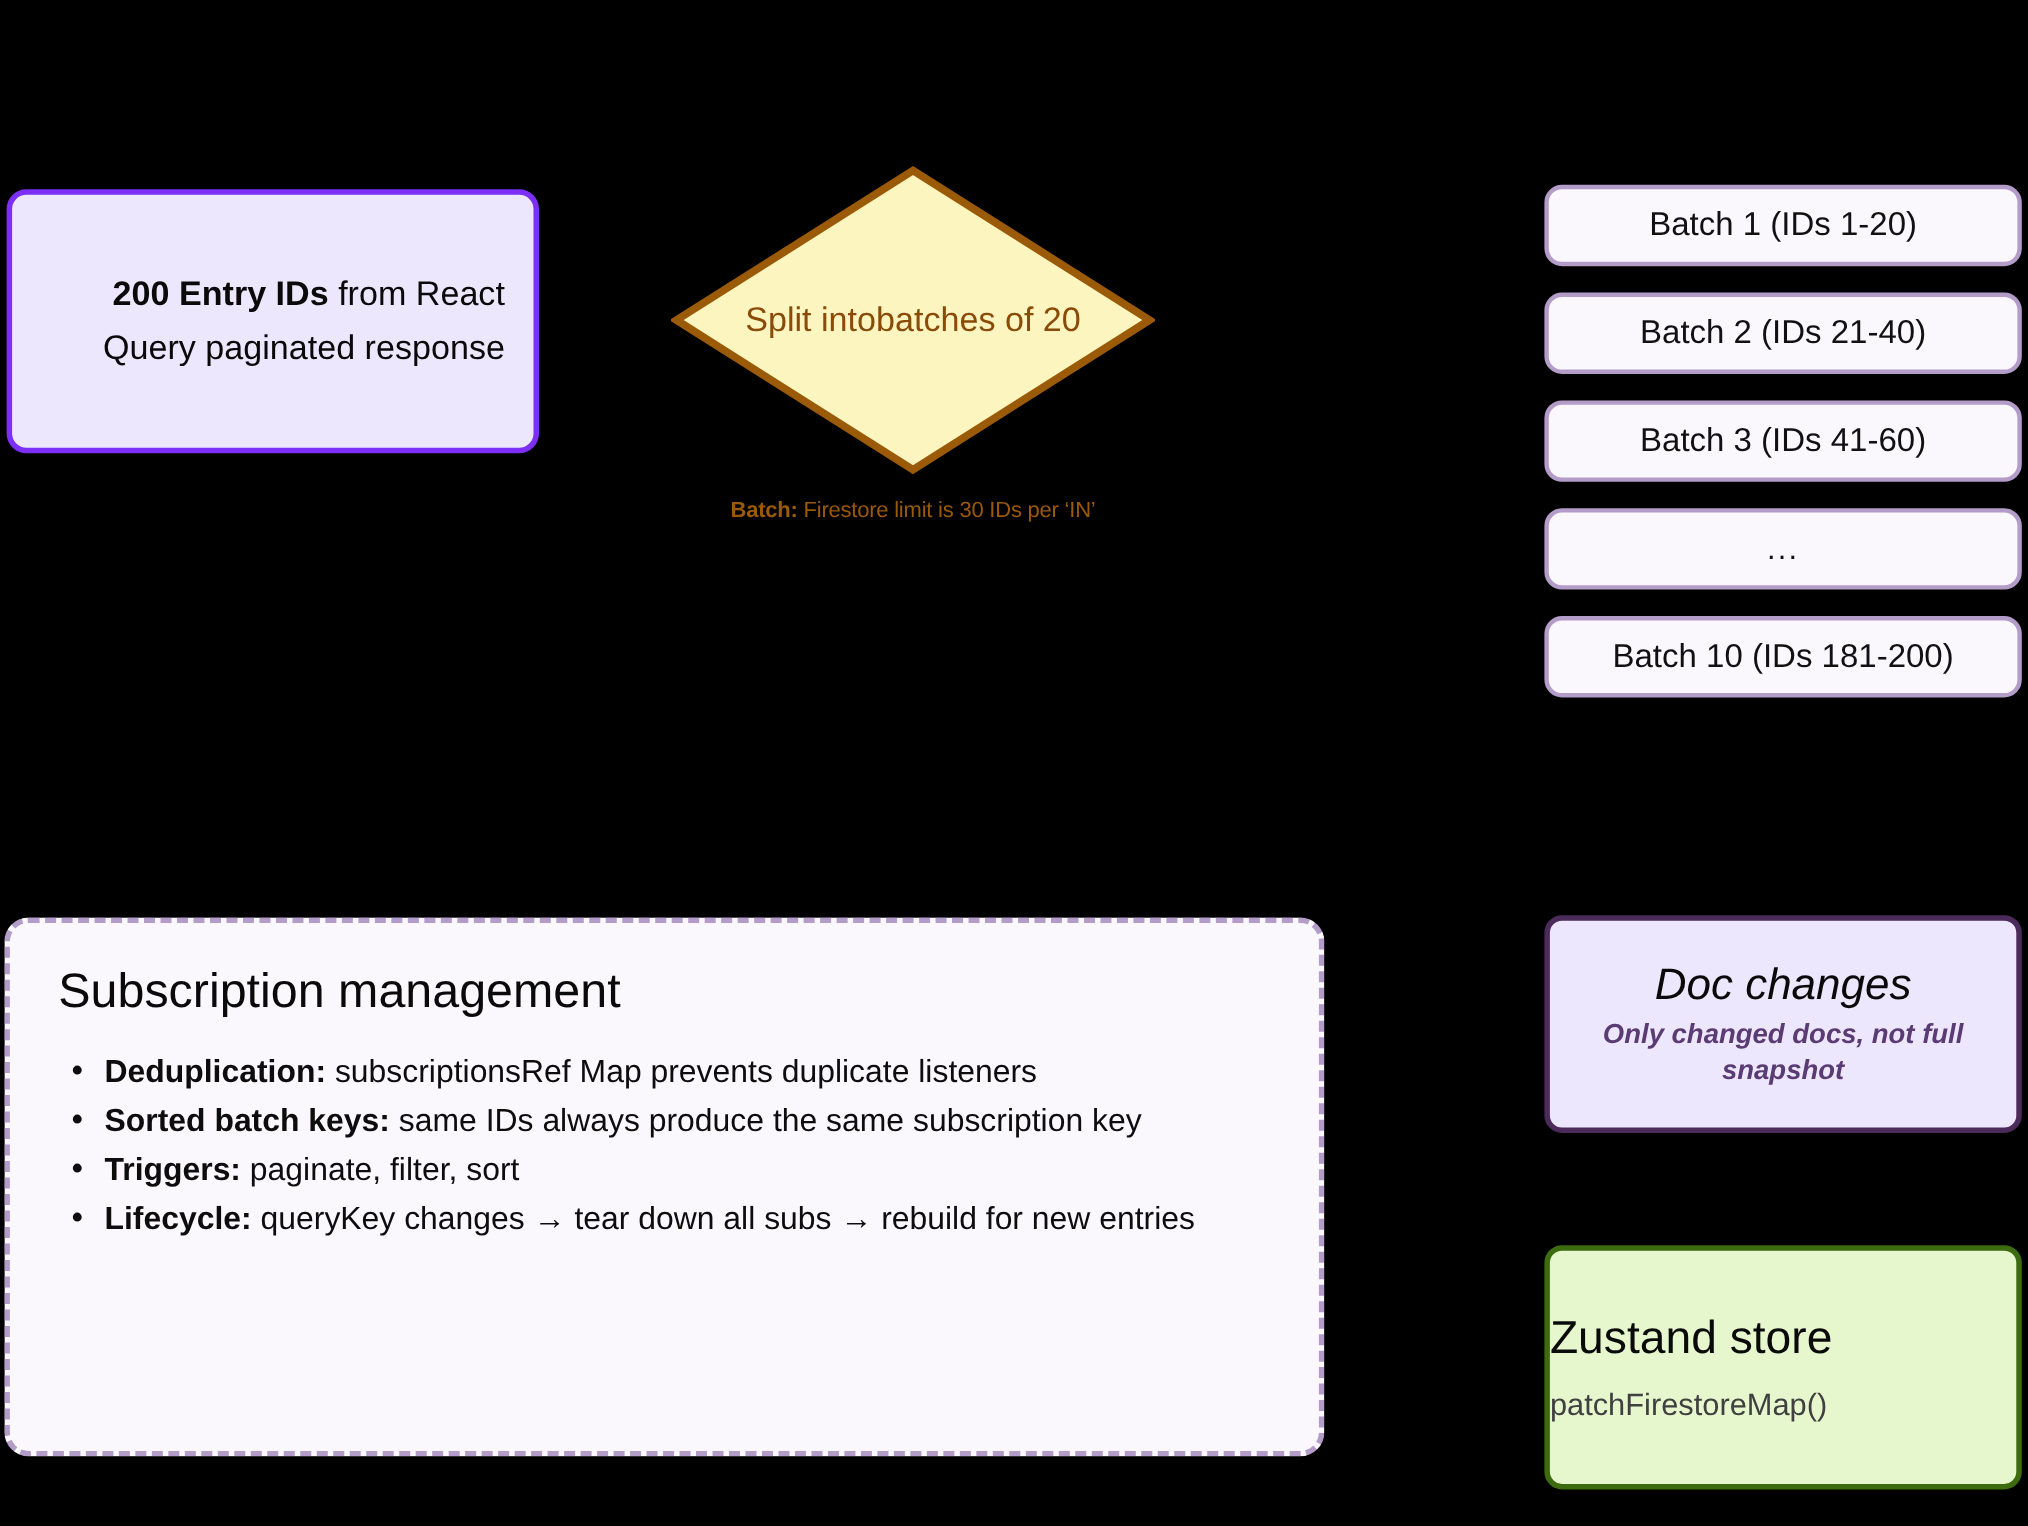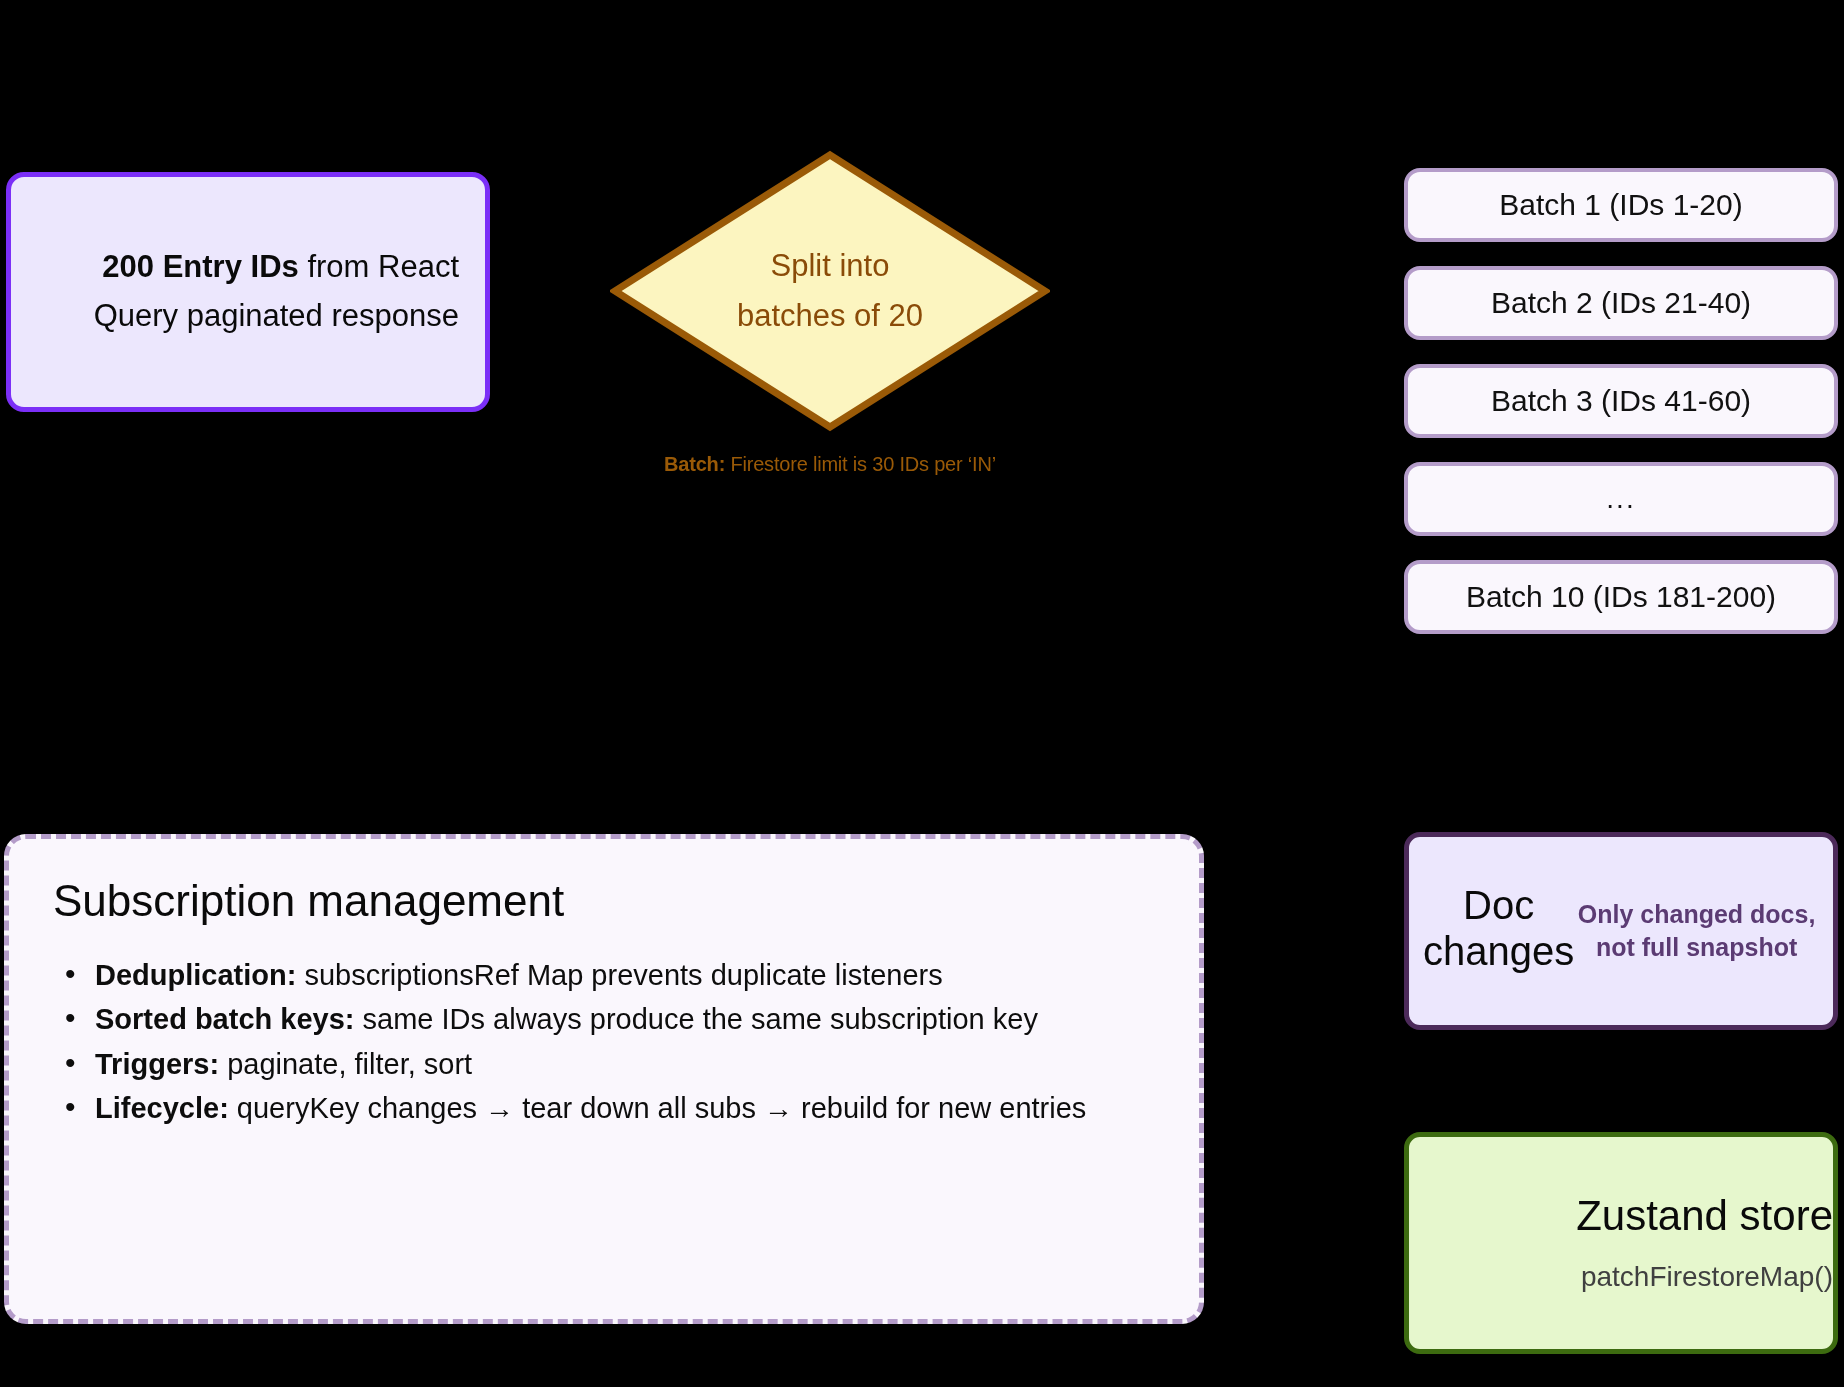--- a/index.html
+++ b/index.html
@@ -48,21 +48,21 @@
     left: 610px;
     top: 150px;
     width: 440px;
     height: 282px;
   }
   .diamond-wrap svg { display: block; width: 100%; height: 100%; }
   .diamond-label {
     position: absolute;
     inset: 0;
     display: flex;
-    flex-direction: column;
+    flex-direction: row;
     align-items: center;
     justify-content: center;
     text-align: center;
     color: #8a4b08;
     font-size: 31px;
     line-height: 1.62;
     pointer-events: none;
   }
 
   .diamond-note {
@@ -104,24 +104,26 @@
   .doc-box {
     position: absolute;
     left: 1404px;
     top: 832px;
     width: 434px;
     height: 198px;
     background: #ece7fd;
     border: 5px solid #4c2a5a;
     border-radius: 16px;
     display: flex;
+    flex-direction: column;
     align-items: center;
     justify-content: center;
     text-align: center;
     padding: 0 14px;
+    font-style: italic;
   }
   .doc-title {
     font-size: 40px;
     color: #0a0a0a;
     line-height: 1.15;
     margin-bottom: 6px;
   }
   .doc-sub {
     font-size: 25px;
     color: #5b3b73;
@@ -134,21 +136,21 @@
     position: absolute;
     left: 1404px;
     top: 1132px;
     width: 434px;
     height: 222px;
     background: #e6f7cd;
     border: 5px solid #3d6b10;
     border-radius: 16px;
     display: flex;
     flex-direction: column;
-    align-items: flex-end;
+    align-items: flex-start;
     justify-content: center;
     text-align: center;
     gap: 14px;
   }
   .zustand-title {
     font-size: 42px;
     color: #0a0a0a;
     line-height: 1.2;
     margin-bottom: 4px;
   }

